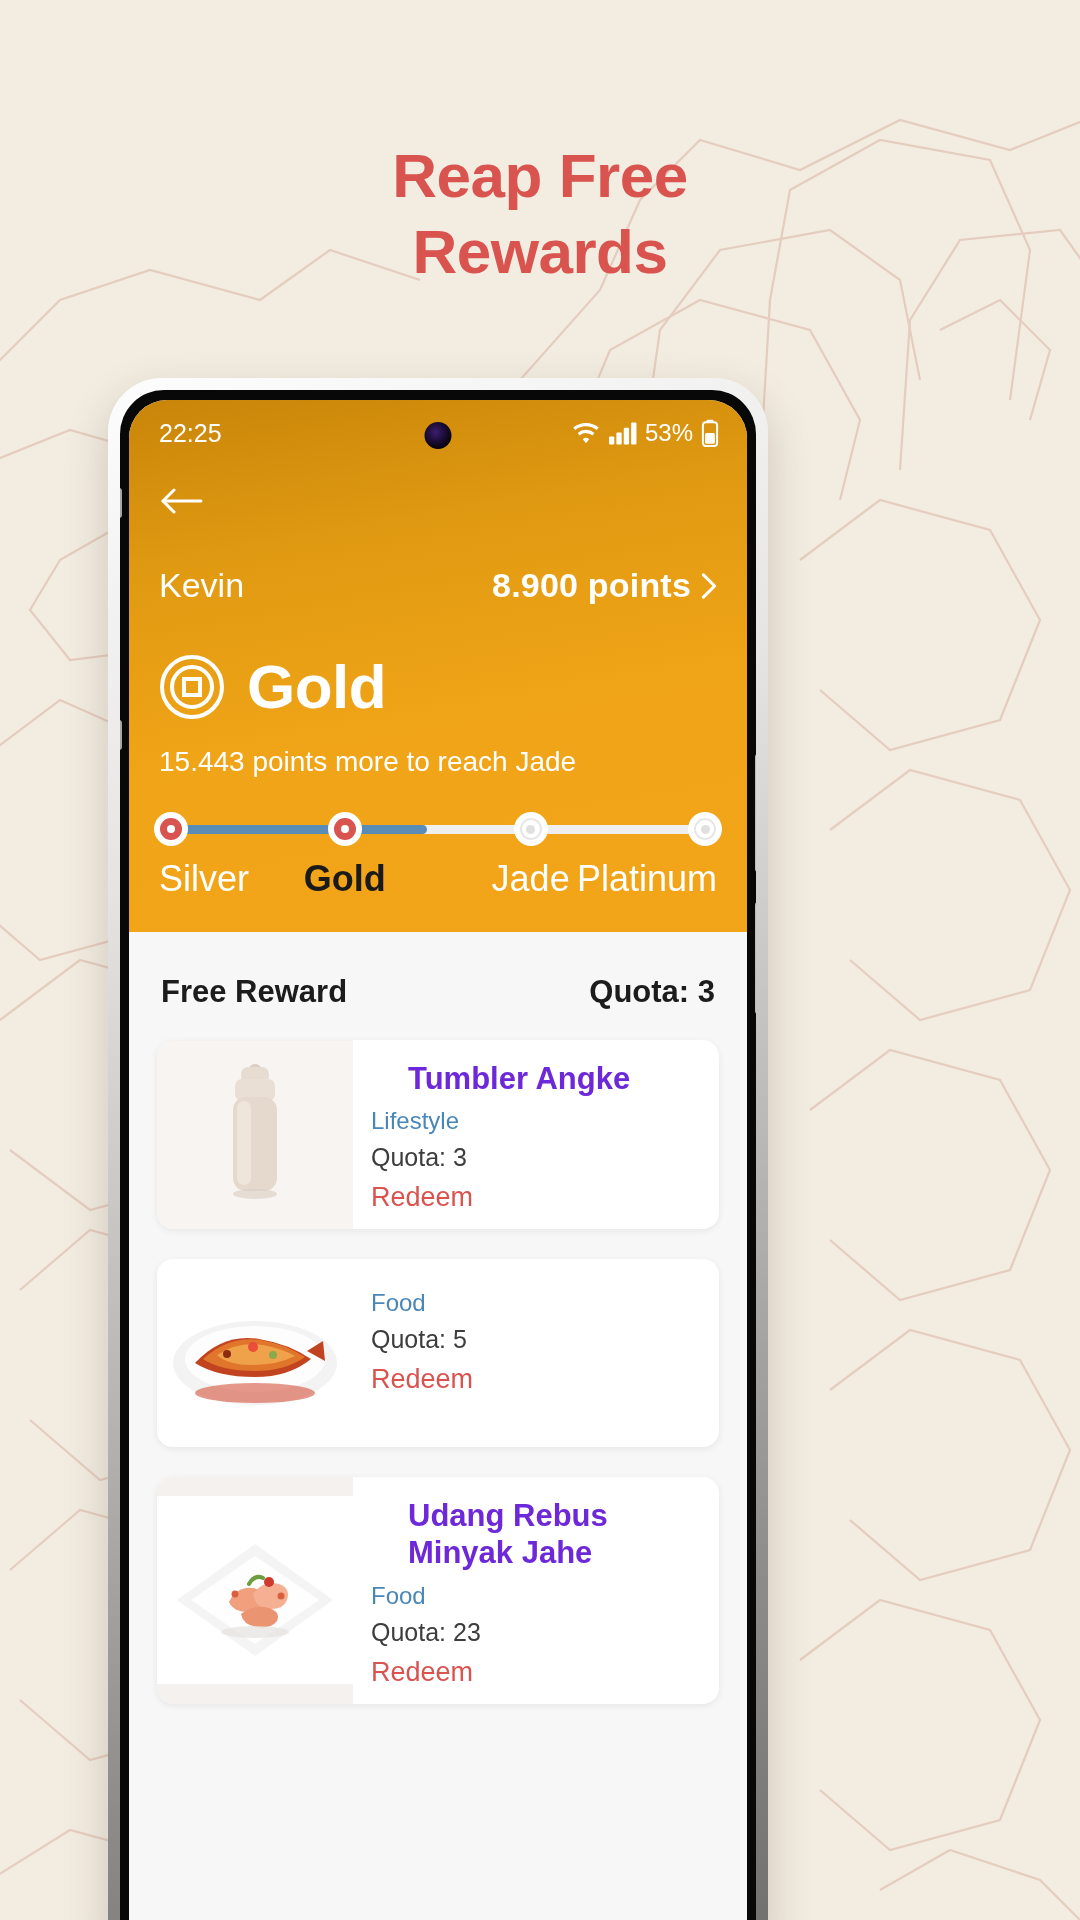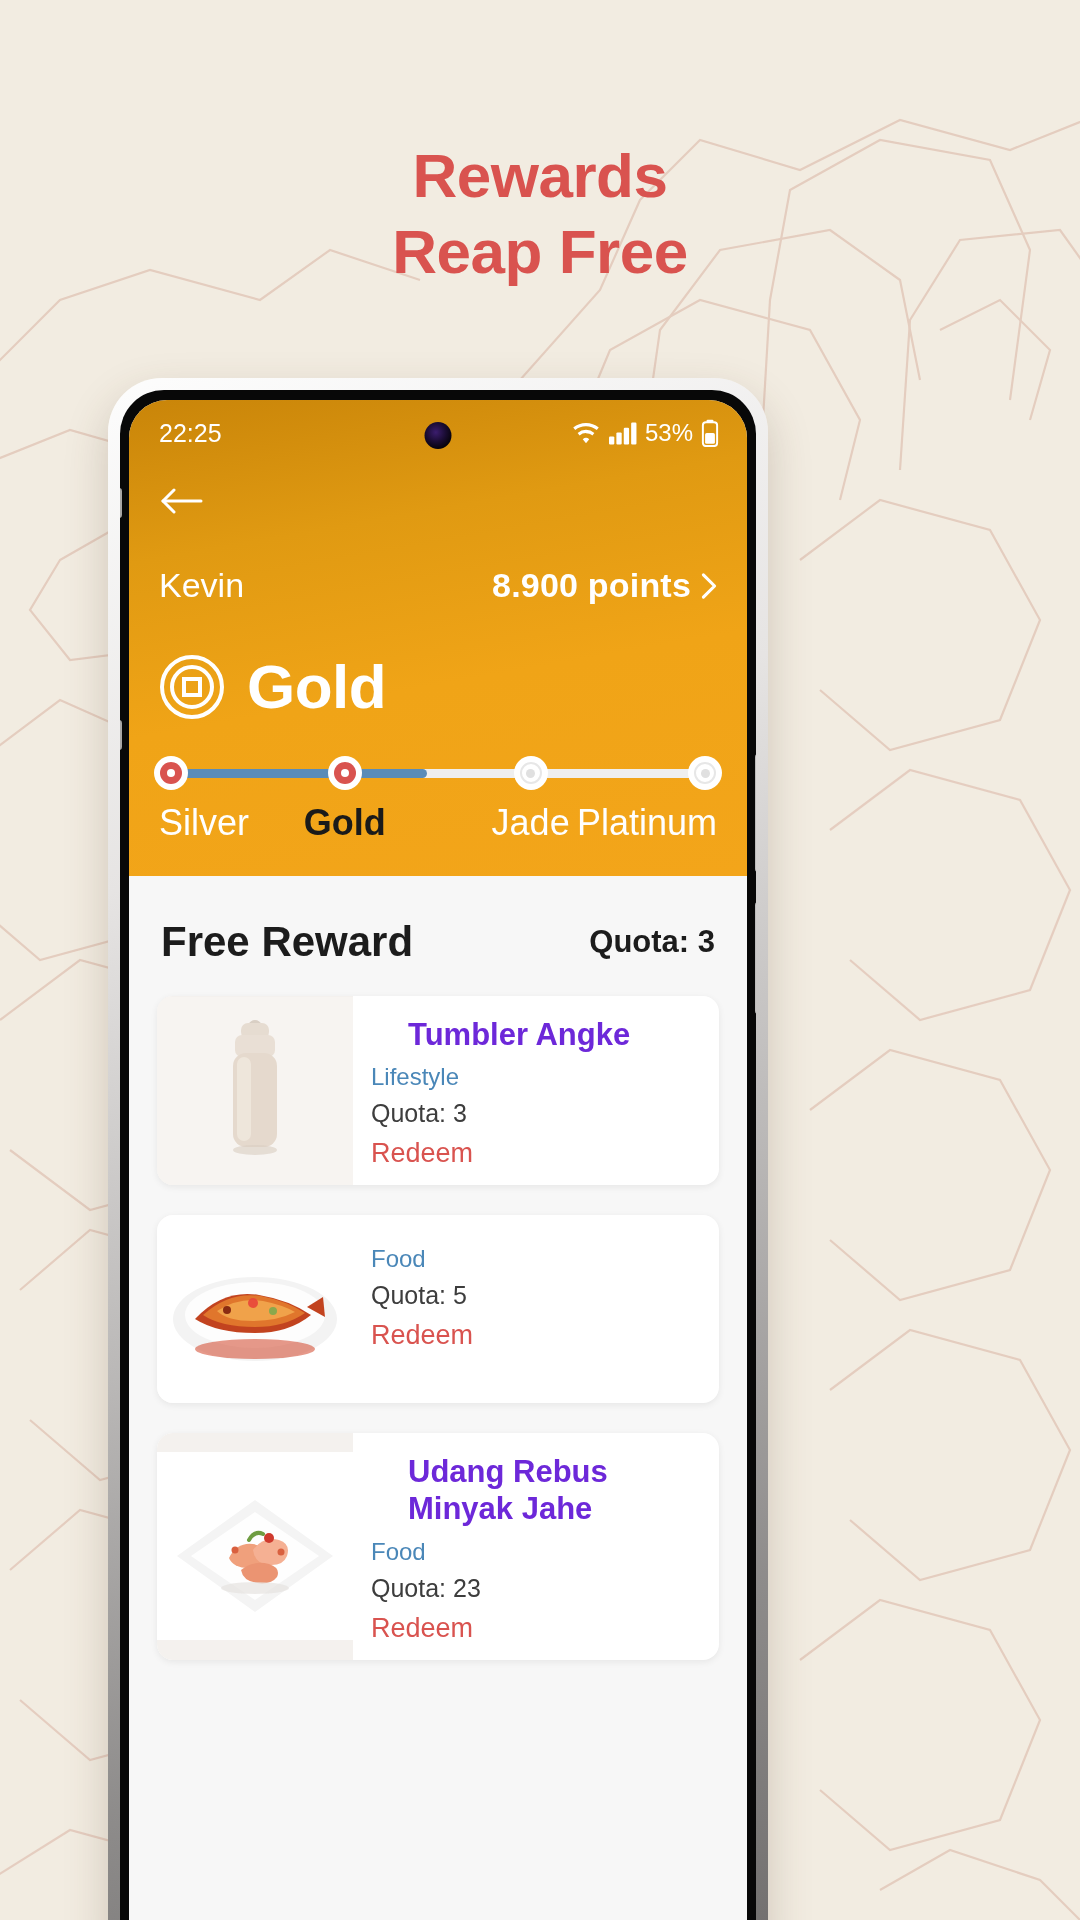--- a/index.html
+++ b/index.html
@@ -187,21 +187,21 @@
     background: #f7f7f7;
     padding: 0 28px;
     height: 100%;
   }
   .list-head {
     display: flex;
     align-items: center;
     justify-content: space-between;
     padding: 42px 4px 30px 4px;
   }
-  .list-title { font-size: 42px; font-weight: bold; color: #1c1c1c; }
+  .list-title { font-size: 31px; font-weight: bold; color: #1c1c1c; }
   .list-quota { font-size: 31px; font-weight: bold; color: #1c1c1c; }
 
   .card {
     display: flex;
     background: #ffffff;
     border-radius: 16px;
     overflow: hidden;
     margin-bottom: 30px;
     box-shadow: 0 2px 7px rgba(0,0,0,0.07);
     min-height: 188px;
@@ -242,22 +242,22 @@
     <path d="M830 1390 L910 1330 L1020 1360 L1070 1450 L1030 1550 L920 1580 L850 1520"></path>
     <path d="M800 1660 L880 1600 L990 1630 L1040 1720 L1000 1820 L890 1850 L820 1790"></path>
     <path d="M60 560 L130 520 L180 580 L150 650 L70 660 L30 610 Z"></path>
     <path d="M940 330 L1000 300 L1050 350 L1030 420"></path>
     <path d="M-10 1880 L70 1830 L180 1860 L230 1920"></path>
     <path d="M880 1890 L950 1850 L1040 1880 L1080 1920"></path>
   </g>
 </svg>
 
 <div class="headline" style="color: rgb(217, 83, 79);">
+  <span class="line">Reap Free</span>
   <span class="line">Rewards</span>
-  <span class="line">Reap Free</span>
 </div>
 
 <div class="phone">
   <div class="phone-inner">
 
     <span class="side-btn btn-top-r"></span>
     <span class="side-btn btn-left-1"></span>
     <span class="side-btn btn-left-2"></span>
     <span class="side-btn btn-right-1"></span>
     <span class="side-btn btn-right-2"></span>
@@ -309,20 +309,21 @@
 
         <div class="tier-row">
           <svg class="tier-badge" viewBox="0 0 66 66" fill="none" stroke="#fff">
             <circle cx="33" cy="33" r="30" stroke-width="4"></circle>
             <circle cx="33" cy="33" r="20" stroke-width="4"></circle>
             <rect x="25" y="25" width="16" height="16" stroke-width="4"></rect>
           </svg>
           <span class="tier-name">Gold</span>
         </div>
 
+        <div class="tier-sub">15.443 points more to reach Jade</div>
 
         <div class="progress-wrap">
           <div class="track">
             <span class="bar bar-bg" style="background: rgb(239, 239, 239);"></span>
             <span class="bar bar-fill" id="progress-fill" style="width: calc(48% - 12px); background: rgb(90, 140, 184);"></span>
 
             <span class="dot" style="left:12px">
               <span class="core">
                   <span class="hole"></span>
                 </span>

